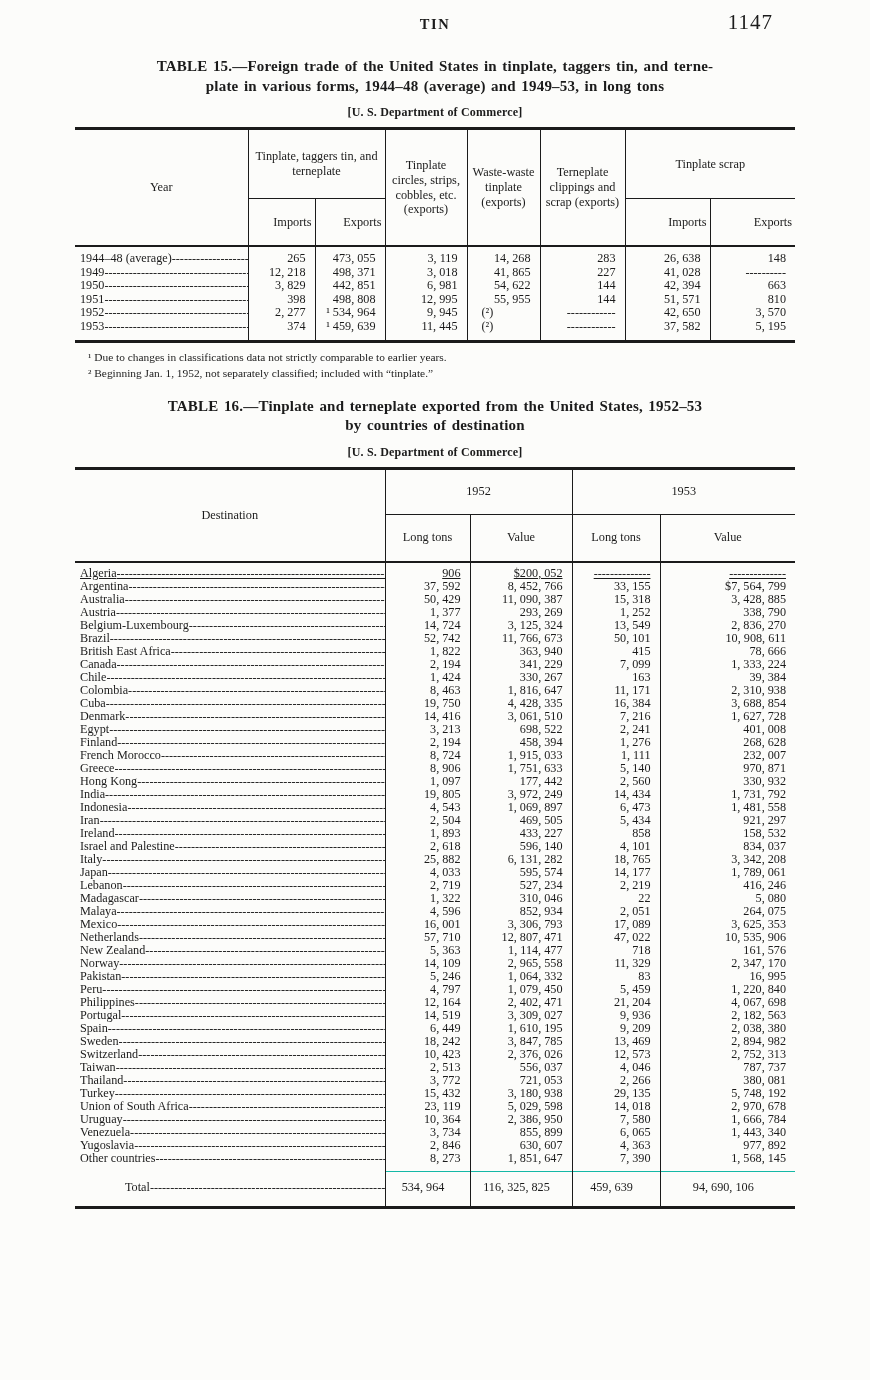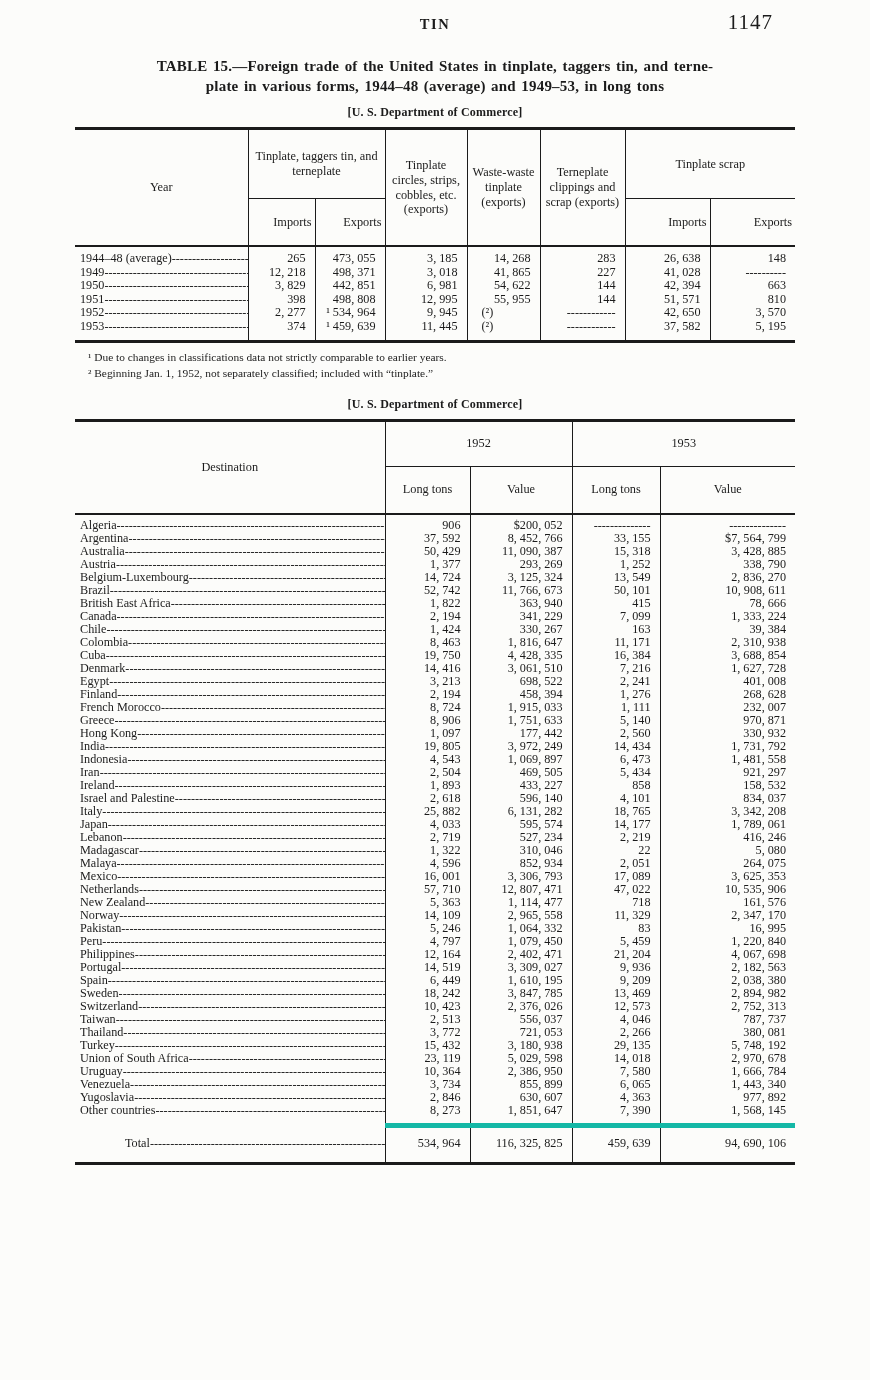--- a/index.html
+++ b/index.html
@@ -31,38 +31,38 @@
   th,td{border-right:1px solid #1b1b1b;}
   tr>th:last-child,tr>td:last-child{border-right:none;}
   .grp{border-bottom:1px solid #1b1b1b;}
   td{font-size:12.2px;padding:0;vertical-align:baseline;}
   .num{text-align:right;padding-right:9px;white-space:nowrap;}
   .paren{text-align:left;padding-left:14px;}
   .t15 tbody tr{height:13.6px;line-height:13.6px;}
   .t16 tbody tr{height:13px;line-height:13px;}
   .t15 tbody tr:first-child td{padding-top:5px;}
   .t15 tbody tr:last-child td{padding-bottom:6px;}
-  .t16 tbody tr:first-child td{padding-top:4px;}
+  .t16 tbody tr:first-child td{padding-top:4px;text-decoration:underline;}
   .t16 tbody tr:last-child td{padding-bottom:6px;}
   
   .lbl-cell{padding-left:5px;overflow:hidden;}
   .ld{display:flex;align-items:baseline;overflow:hidden;}
   .ld .t{white-space:nowrap;}
   .ld .f{flex:1 1 auto;overflow:hidden;white-space:nowrap;}
   .ld .f::after{content:"----------------------------------------------------------------------------------------------------------------------";}
   
   .footnotes{margin-top:7px;padding-left:13px;font-size:11.4px;line-height:1.4;}
   
   .t16-wrap{margin-top:2px;}
   .t16 thead tr:first-child th{height:38px;}
   .t16 thead tr:last-child th{height:40px;}
   .t15 thead tr:first-child th{height:62px;}
   .t15 thead tr:last-child th{height:40px;text-align:right;}
   tfoot td{padding-top:8px;padding-bottom:11px;}
-  tfoot .tl{border-top:5px solid #14b8a6;}
+  tfoot .tl{border-top:1px solid #14b8a6;text-align:center;}
   .total-ld{padding-left:45px;}
   section{margin:0;}
   .s15{margin-top:0;}
   .s16{margin-top:15px;}
 </style>
 </head>
 <body>
 
 <div class="page">
 
@@ -108,21 +108,21 @@
       <tbody>
           <tr>
             <td class="lbl-cell">
               <div class="ld">
                 <span class="t">1944–48 (average)</span>
                 <span class="f"></span>
               </div>
             </td>
             <td class="num">265</td>
             <td class="num">473, 055</td>
-            <td class="num">3, 185</td>
+            <td class="num">3, 119</td>
             <td class="num">14, 268</td>
             <td class="num">283</td>
             <td class="num">26, 638</td>
             <td class="num">148</td>
           </tr>
           <tr>
             <td class="lbl-cell">
               <div class="ld">
                 <span class="t">1949</span>
                 <span class="f"></span>
@@ -199,20 +199,24 @@
         </tbody>
     </table>
 
     <div class="footnotes">
       <div>¹ Due to changes in classifications data not strictly comparable to earlier years.</div>
       <div>² Beginning Jan. 1, 1952, not separately classified; included with “tinplate.”</div>
     </div>
   </section>
 
   <section class="s16">
+    <div class="tbl-title">
+      <div>TABLE 16.—Tinplate and terneplate exported from the United States, 1952–53</div>
+      <div>by countries of destination</div>
+    </div>
     <div class="tbl-source">[U. S. Department of Commerce]</div>
 
     <div class="t16-wrap">
     <table class="t16">
       <colgroup>
         <col style="width:310px">
             <col style="width:85px">
             <col style="width:102px">
         <col style="width:88px">
             <col style="width:135px">

